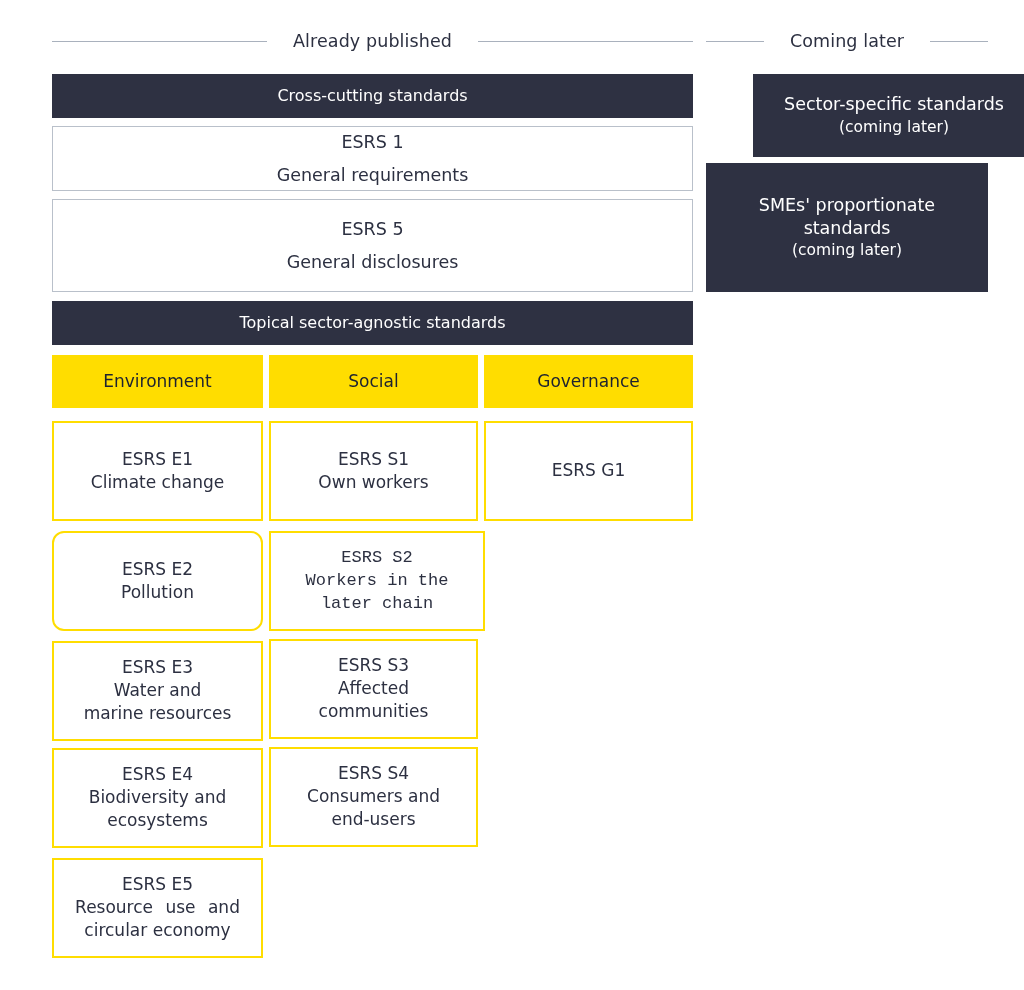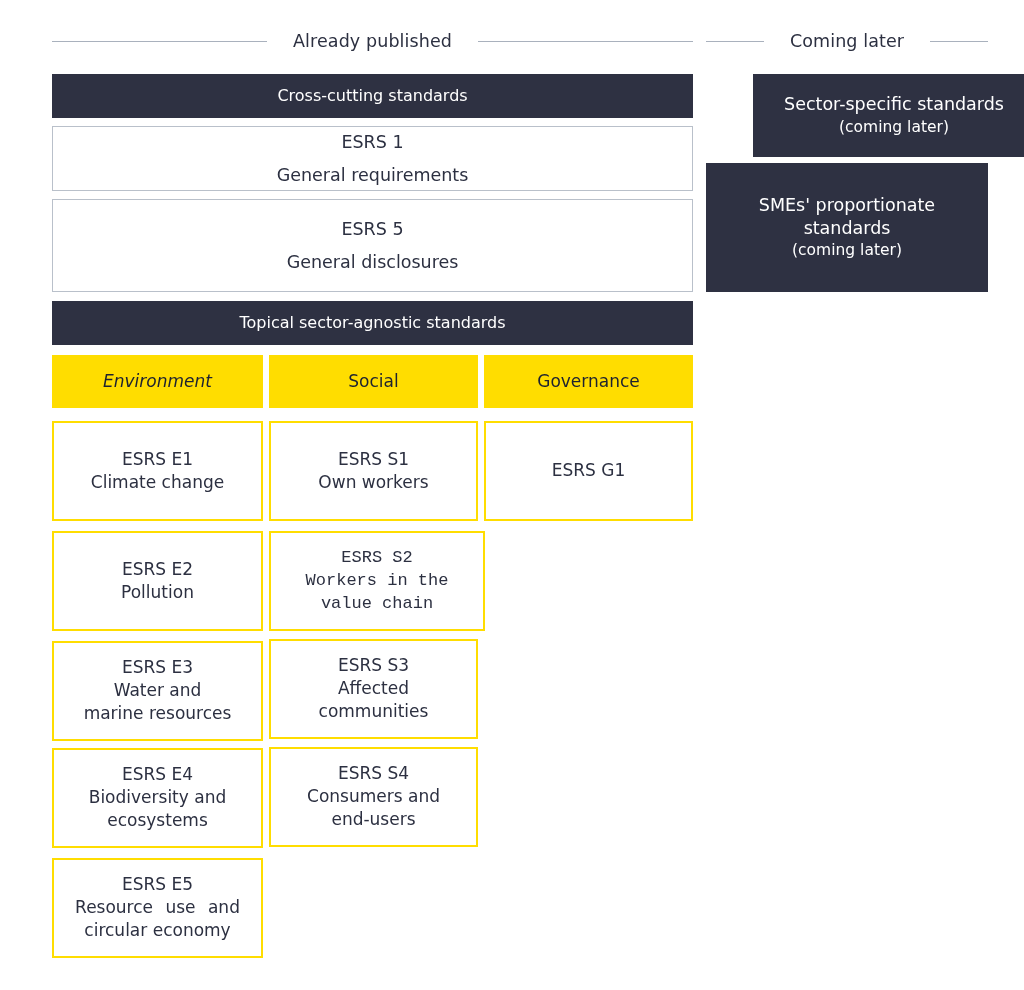--- a/index.html
+++ b/index.html
@@ -138,36 +138,36 @@
 
   <div class="box card-gray" style="left:52px; top:199px; width:641px; height:93px;">
     <span class="line">ESRS 5</span>
     <span class="line">General disclosures</span>
   </div>
 
   <div class="box band-dark" style="left:52px; top:301px; width:641px; height:44px;">
     <span class="line">Topical sector-agnostic standards</span>
   </div>
 
-  <div class="box cat-yellow" style="left:52px; top:355px; width:211px; height:53px;font-style:italic;">
+  <div class="box cat-yellow" style="left:52px; top:355px; width:211px; height:53px;">
     <span class="line">Environment</span>
   </div>
   <div class="box cat-yellow" style="left:269px; top:355px; width:209px; height:53px;">
     <span class="line">Social</span>
   </div>
   <div class="box cat-yellow" style="left:484px; top:355px; width:209px; height:53px;">
     <span class="line">Governance</span>
   </div>
 
   <div class="box card-yellow" style="left:52px; top:421px; width:211px; height:100px;">
     <span class="line">ESRS E1</span>
     <span class="line">Climate change</span>
   </div>
 
-  <div class="box card-yellow" style="left:52px; top:531px; width:211px; height:100px;">
+  <div class="box card-yellow" style="left:52px; top:531px; width:211px; height:100px;border-radius:12px;">
     <span class="line">ESRS   E2</span>
     <span class="line">Pollution</span>
   </div>
 
   <div class="box card-yellow" style="left:52px; top:641px; width:211px; height:100px;">
     <span class="line">ESRS E3</span>
     <span class="line">Water and</span>
     <span class="line">marine resources</span>
   </div>
 
@@ -184,21 +184,21 @@
   </div>
 
   <div class="box card-yellow" style="left:269px; top:421px; width:209px; height:100px;">
     <span class="line">ESRS S1</span>
     <span class="line">Own workers</span>
   </div>
 
   <div class="box card-yellow" style="left:269px; top:531px; width:216px; height:100px;font-family:Liberation Mono, monospace;">
     <span class="line">ESRS S2</span>
     <span class="line">Workers in the</span>
-    <span class="line">value chain</span>
+    <span class="line">later chain</span>
   </div>
 
   <div class="box card-yellow" style="left:269px; top:639px; width:209px; height:100px;">
     <span class="line">ESRS S3</span>
     <span class="line">Affected</span>
     <span class="line">communities</span>
   </div>
 
   <div class="box card-yellow" style="left:269px; top:747px; width:209px; height:100px;">
     <span class="line">ESRS S4</span>

